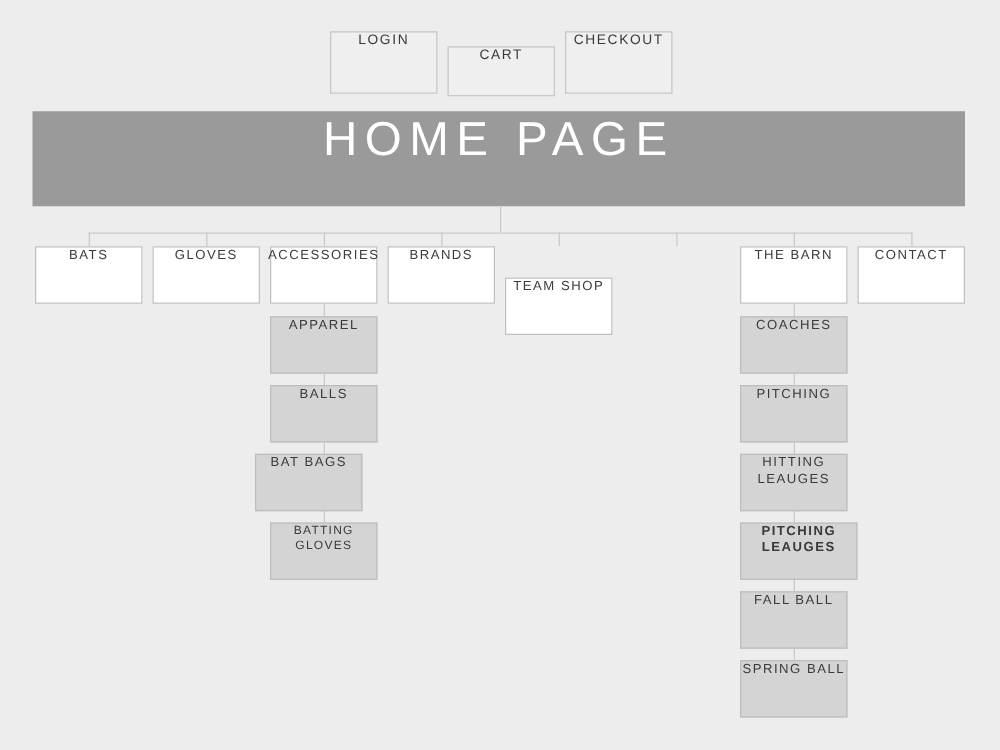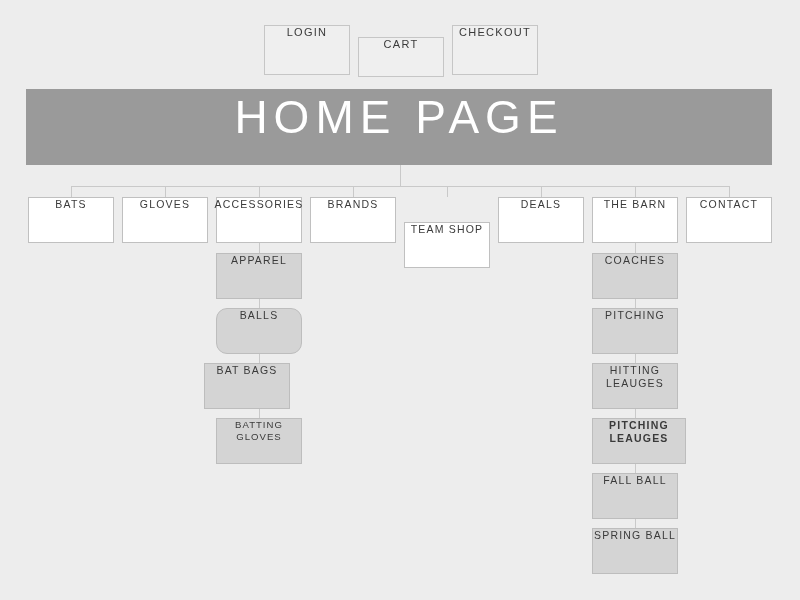--- a/index.html
+++ b/index.html
@@ -42,21 +42,21 @@
     font-size: 11px;
     letter-spacing: 1.3px;
     color: #3a3a3a;
   }
 
   
   .hero {
     background: #9a9a9a;
     border: none;
     color: #ffffff;
-    font-size: 46px;
+    font-size: 38px;
     letter-spacing: 6px;
     font-weight: 400;
   }
 
   
   .nav-box {
     background: #ffffff;
     border: 1px solid #c0c0c0;
     font-size: 10.5px;
     letter-spacing: 1.2px;
@@ -126,37 +126,34 @@
   </div>
   <div class="node nav-box" style="left:216px; top:197px; width:86px; height:46px;">
     <span>ACCESSORIES</span>
   </div>
   <div class="node nav-box" style="left:310px; top:197px; width:86px; height:46px;">
     <span>BRANDS</span>
   </div>
   <div class="node nav-box" style="left:404px; top:197px; width:86px; height:46px;margin-top:25px;">
     <span>TEAM SHOP</span>
   </div>
-  <div class="node nav-box" style="left:498px; top:197px; width:86px; height:46px;">
-    <span>DEALS</span>
-  </div>
   <div class="node nav-box" style="left:592px; top:197px; width:86px; height:46px;">
     <span>THE BARN</span>
   </div>
   <div class="node nav-box" style="left:686px; top:197px; width:86px; height:46px;">
     <span>CONTACT</span>
   </div>
 
   <div class="conn conn-v" style="left:259px; top:243px; height:10px;"></div>
   <div class="node sub-box" style="left:216px; top:253px; width:86px; height:46px;">
     <span>APPAREL</span>
   </div>
 
   <div class="conn conn-v" style="left:259px; top:299px; height:9px;"></div>
-  <div class="node sub-box" style="left:216px; top:308px; width:86px; height:46px;border-radius:11px;">
+  <div class="node sub-box" style="left:216px; top:308px; width:86px; height:46px;">
     <span>BALLS</span>
   </div>
 
   <div class="conn conn-v" style="left:259px; top:354px; height:9px;"></div>
   <div class="node sub-box" style="left:204px; top:363px; width:86px; height:46px;">
     <span>BAT BAGS</span>
   </div>
 
   <div class="conn conn-v" style="left:259px; top:409px; height:9px;"></div>
   <div class="node sub-box small" style="left:216px; top:418px; width:86px; height:46px;">

